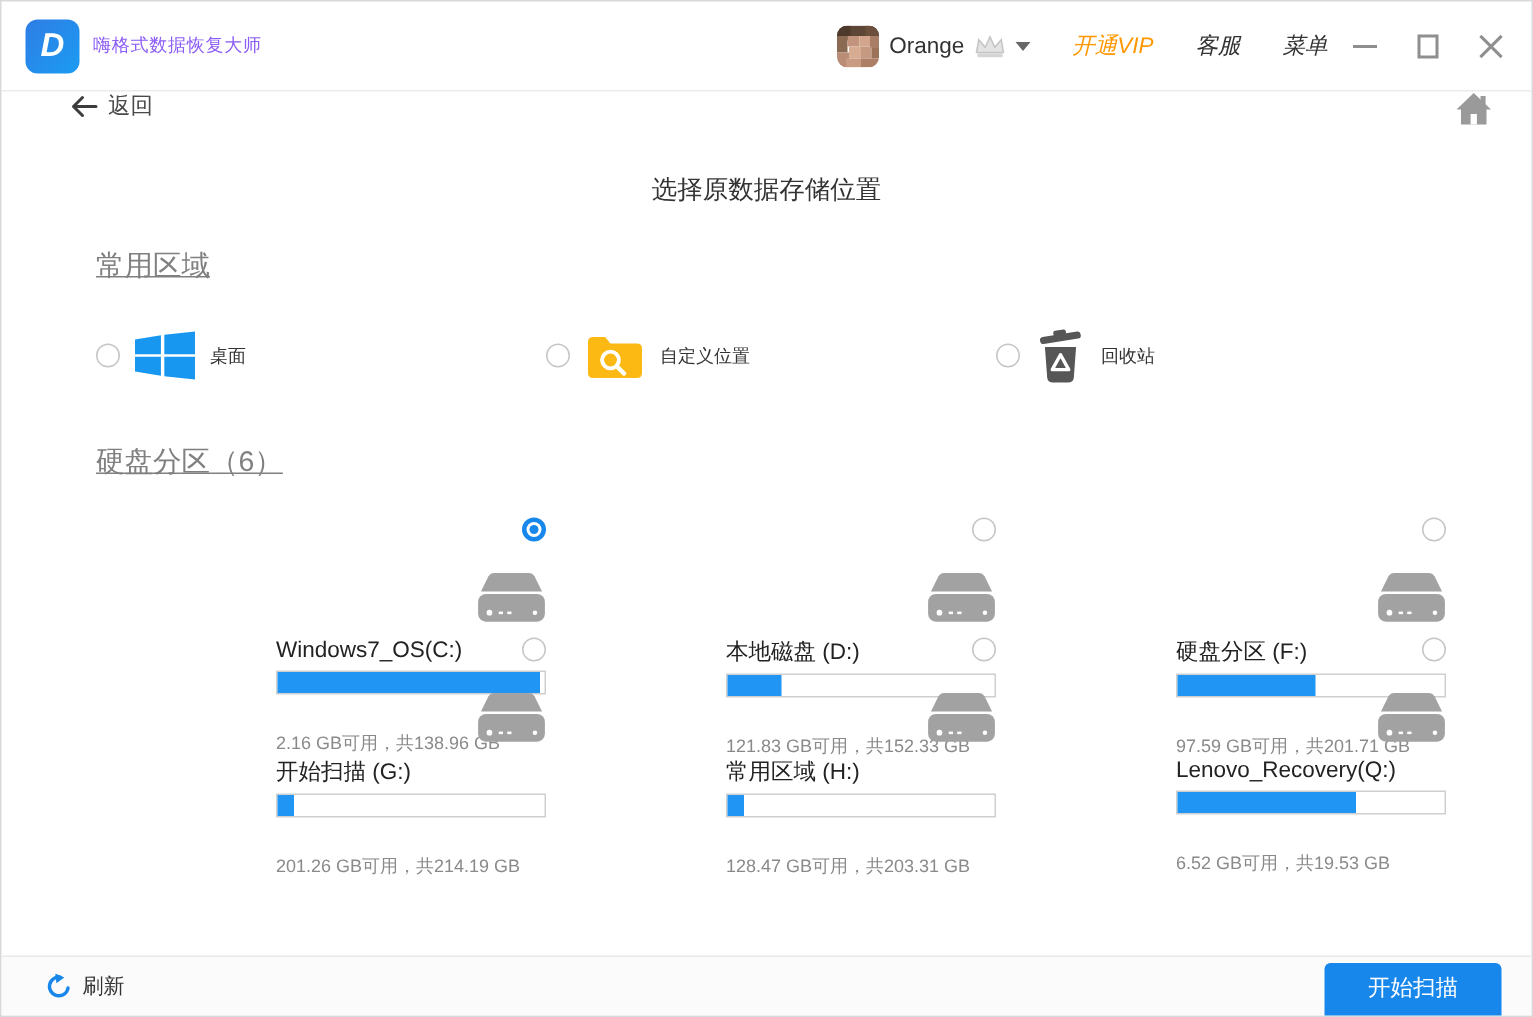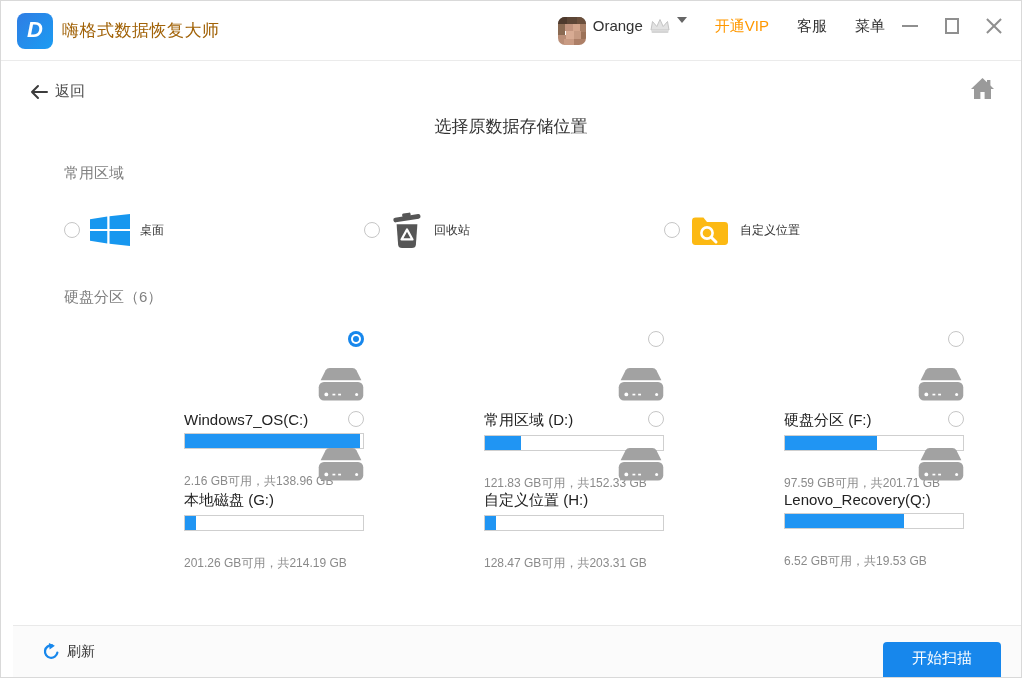--- a/index.html
+++ b/index.html
@@ -12,47 +12,47 @@
   
   .titlebar {
     height:60px; display:flex; align-items:center;
     padding:0 18px 0 16px; border-bottom:1px solid #ebebeb;
   }
   .logo { width:36px; height:36px; border-radius:8px;
     background:linear-gradient(135deg,#2f7de4,#1b9cf2);
     display:flex; align-items:center; justify-content:center; flex:0 0 auto; }
   .logo span { color:#fff; font-size:22px; font-weight:bold; font-style:italic;
     transform:translateY(-1px); }
-  .app-title { font-size:17px; color:#a16207; margin-left:9px; letter-spacing:.5px; }
-  .tb-right { margin-left:auto; display:flex; align-items:flex-start; }
+  .app-title { font-size:12px; color:#8b5cf6; margin-left:9px; letter-spacing:.5px; }
+  .tb-right { margin-left:auto; display:flex; align-items:center; }
   .avatar { width:28px; height:28px; border-radius:7px; overflow:hidden; flex:0 0 auto; }
   .username { font-size:15px; color:#333; margin:0 6px 0 7px; }
   .crown { margin-right:6px; display:flex; }
   .caret { width:0; height:0; border-left:5px solid transparent;
     border-right:5px solid transparent; border-top:6px solid #666; margin-right:28px; }
-  .tb-link { font-size:15px; color:#333; cursor:pointer; margin-right:28px; white-space:nowrap; }
+  .tb-link { font-size:15px; color:#333; cursor:pointer; margin-right:28px; white-space:nowrap;font-style:italic; }
   .tb-link.vip { color:#ff9800; }
   .winctl { display:flex; align-items:center; gap:24px; margin-left:6px; }
   .winctl .ctl { width:18px; height:18px; position:relative; cursor:pointer; }
   .ctl-min::after { content:""; position:absolute; left:1px; right:1px; top:8px;
     border-top:2px solid #8f8f8f; }
   .ctl-max::after { content:""; position:absolute; inset:1px 2px;
     border:2px solid #8f8f8f; }
   .ctl-close::before,.ctl-close::after { content:""; position:absolute; left:-1px; top:8px;
     width:20px; border-top:2px solid #8f8f8f; }
   .ctl-close::before { transform:rotate(45deg); }
   .ctl-close::after { transform:rotate(-45deg); }
   
-  .subbar { height:40px; display:flex; align-items:flex-end; padding:0 26px 0 28px; }
+  .subbar { height:40px; display:flex; align-items:flex-start; padding:0 26px 0 45px; }
   .back { display:flex; align-items:center; gap:6px; cursor:pointer; }
   .back-label { font-size:15px; color:#4a4a4a; }
   .home { margin-left:auto; cursor:pointer; display:flex; }
   
   .page-title { text-align:center; font-size:17px; color:#333; margin-top:14px; }
-  .section-label { font-size:15px; color:#808080; margin:26px 0 0 63px; }
+  .section-label { font-size:19px; color:#808080; margin:26px 0 0 63px;text-decoration:underline; }
   .areas { display:grid; grid-template-columns:300px 300px 300px; margin:28px 0 0 63px; }
   .area { display:flex; align-items:center; gap:10px; cursor:pointer; }
   .radio { width:16px; height:16px; border-radius:50%; border:1px solid #c6c6c6;
     background:#fff; flex:0 0 auto; }
   .radio.selected { border:none; background:#1787ec; position:relative; }
   .radio.selected::before { content:""; position:absolute; inset:3px; border-radius:50%;
     background:#fff; }
   .radio.selected::after { content:""; position:absolute; inset:5px; border-radius:50%;
     background:#1787ec; }
   .area-label { font-size:12px; color:#333; }
@@ -60,21 +60,21 @@
   .disks { display:grid; grid-template-columns:300px 300px 300px; grid-row-gap:10px;
     margin:24px 0 0 63px; }
   .disk { display:flex; align-items:flex-end; gap:8px; cursor:pointer; height:70px;flex-direction:column; }
   .disk-icon { flex:0 0 auto; margin-top:12px; }
   .disk-info { display:flex; flex-direction:column; }
   .disk-name { font-size:15px; color:#222; margin-bottom:5px; }
   .bar { width:180px; height:16px; border:1px solid #cfcfcf; background:#fff; }
   .bar-fill { height:100%; background:#2095f3; }
   .disk-detail { font-size:12px; color:#8a8a8a; margin-top:24px; white-space:nowrap; }
   
-  .footer { position:absolute; left:12px; right:0; bottom:0; height:52px;
+  .footer { position:absolute; left:0; right:0; bottom:0; height:40px;
     background:#fbfbfb; border-top:1px solid #e9e9e9;
     display:flex; align-items:center; padding-left:30px; }
   .refresh { display:flex; align-items:center; gap:7px; cursor:pointer; }
   .refresh-label { font-size:14px; color:#333; }
   .scan-btn { position:absolute; right:20px; bottom:-5px; width:118px; height:40px;
     background:#1787ec; color:#fff; font-size:15px; border:none; border-radius:4px;
     cursor:pointer; padding-bottom:8px; font-family:inherit; }
 </style>
 </head>
 <body>
@@ -150,40 +150,40 @@
       <polygon points="0,6.2 19,3.2 19,17 0,17" fill="#1797ef"></polygon>
       <polygon points="21.5,2.8 44,0.4 44,17 21.5,17" fill="#1797ef"></polygon>
       <polygon points="0,19 19,19 19,32.8 0,29.8" fill="#1797ef"></polygon>
       <polygon points="21.5,19 44,19 44,35.6 21.5,33.2" fill="#1797ef"></polygon>
     </svg>
     <span class="area-label">桌面</span>
   </div>
 
   <div class="area">
     <span class="radio"></span>
+    <svg width="40" height="34" viewBox="0 0 40 34">
+      <path d="M2,8 Q2,4.6 5.4,4.6 H13.4 L17,9 H34.6 Q38,9 38,12.4 V28.6 Q38,32 34.6,32 H5.4 Q2,32 2,28.6 Z" fill="#fcb913"></path>
+      <circle cx="17" cy="20" r="5.6" fill="none" stroke="#fff" stroke-width="2.6"></circle>
+      <line x1="21.5" y1="24.5" x2="26" y2="29" stroke="#fff" stroke-width="3" stroke-linecap="round"></line>
+    </svg>
+    <span class="area-label">自定义位置</span>
+  </div>
+
+  <div class="area">
+    <span class="radio"></span>
     <svg width="34" height="38" viewBox="0 0 36 40">
       <g transform="rotate(-9 18 8)">
         <rect x="13.5" y="2" width="9" height="4" rx="1.5" fill="#565656"></rect>
         <rect x="3.5" y="5" width="29" height="5" rx="2.2" fill="#565656"></rect>
       </g>
       <path d="M7,14 H29 L27.4,35.5 Q27.1,39 23.2,39 H12.8 Q8.9,39 8.6,35.5 Z" fill="#565656"></path>
       <path d="M18,19.5 L23.8,30 H12.2 Z" fill="none" stroke="#fff" stroke-width="2.4" stroke-linejoin="round"></path>
     </svg>
     <span class="area-label">回收站</span>
   </div>
-
-  <div class="area">
-    <span class="radio"></span>
-    <svg width="40" height="34" viewBox="0 0 40 34">
-      <path d="M2,8 Q2,4.6 5.4,4.6 H13.4 L17,9 H34.6 Q38,9 38,12.4 V28.6 Q38,32 34.6,32 H5.4 Q2,32 2,28.6 Z" fill="#fcb913"></path>
-      <circle cx="17" cy="20" r="5.6" fill="none" stroke="#fff" stroke-width="2.6"></circle>
-      <line x1="21.5" y1="24.5" x2="26" y2="29" stroke="#fff" stroke-width="3" stroke-linecap="round"></line>
-    </svg>
-    <span class="area-label">自定义位置</span>
-  </div>
 </div>
 
 <div class="section-label parts-label">硬盘分区（6）</div>
 
 <div class="disks">
 
   <div class="disk">
     <span class="radio selected"></span>
     <svg class="disk-icon" width="46" height="36" viewBox="0 0 48 38">
       <path d="M12,1 h24 q2.8,0 4.2,2.4 L45.5,14 H2.5 L7.8,3.4 Q9.2,1 12,1 Z" fill="#a2a2a2"></path>
@@ -206,21 +206,21 @@
     <span class="radio"></span>
     <svg class="disk-icon" width="46" height="36" viewBox="0 0 48 38">
       <path d="M12,1 h24 q2.8,0 4.2,2.4 L45.5,14 H2.5 L7.8,3.4 Q9.2,1 12,1 Z" fill="#a2a2a2"></path>
       <rect x="0.5" y="15.8" width="47" height="19.5" rx="5.5" fill="#a2a2a2"></rect>
       <circle cx="8.5" cy="29" r="2" fill="#fff"></circle>
         <rect x="15" y="28.2" width="3" height="1.8" fill="#fff"></rect>
         <rect x="21" y="28.2" width="3" height="1.8" fill="#fff"></rect>
         <circle cx="40.5" cy="29" r="1.6" fill="#fff"></circle>
     </svg>
     <div class="disk-info">
-      <span class="disk-name">常用区域 (D:)</span>
+      <span class="disk-name">本地磁盘 (D:)</span>
       <div class="bar">
           <div class="bar-fill" style="width: 20%;"></div>
         </div>
       <span class="disk-detail">121.83 GB可用，共152.33 GB</span>
     </div>
   </div>
 
   <div class="disk">
     <span class="radio"></span>
     <svg class="disk-icon" width="46" height="36" viewBox="0 0 48 38">
@@ -244,40 +244,40 @@
     <span class="radio"></span>
     <svg class="disk-icon" width="46" height="36" viewBox="0 0 48 38">
       <path d="M12,1 h24 q2.8,0 4.2,2.4 L45.5,14 H2.5 L7.8,3.4 Q9.2,1 12,1 Z" fill="#a2a2a2"></path>
       <rect x="0.5" y="15.8" width="47" height="19.5" rx="5.5" fill="#a2a2a2"></rect>
       <circle cx="8.5" cy="29" r="2" fill="#fff"></circle>
         <rect x="15" y="28.2" width="3" height="1.8" fill="#fff"></rect>
         <rect x="21" y="28.2" width="3" height="1.8" fill="#fff"></rect>
         <circle cx="40.5" cy="29" r="1.6" fill="#fff"></circle>
     </svg>
     <div class="disk-info">
-      <span class="disk-name">本地磁盘 (G:)</span>
+      <span class="disk-name">开始扫描 (G:)</span>
       <div class="bar">
           <div class="bar-fill" style="width: 6%;"></div>
         </div>
       <span class="disk-detail">201.26 GB可用，共214.19 GB</span>
     </div>
   </div>
 
   <div class="disk">
     <span class="radio"></span>
     <svg class="disk-icon" width="46" height="36" viewBox="0 0 48 38">
       <path d="M12,1 h24 q2.8,0 4.2,2.4 L45.5,14 H2.5 L7.8,3.4 Q9.2,1 12,1 Z" fill="#a2a2a2"></path>
       <rect x="0.5" y="15.8" width="47" height="19.5" rx="5.5" fill="#a2a2a2"></rect>
       <circle cx="8.5" cy="29" r="2" fill="#fff"></circle>
         <rect x="15" y="28.2" width="3" height="1.8" fill="#fff"></rect>
         <rect x="21" y="28.2" width="3" height="1.8" fill="#fff"></rect>
         <circle cx="40.5" cy="29" r="1.6" fill="#fff"></circle>
     </svg>
     <div class="disk-info">
-      <span class="disk-name">自定义位置 (H:)</span>
+      <span class="disk-name">常用区域 (H:)</span>
       <div class="bar">
           <div class="bar-fill" style="width: 6.1%;"></div>
         </div>
       <span class="disk-detail">128.47 GB可用，共203.31 GB</span>
     </div>
   </div>
 
   <div class="disk">
     <span class="radio"></span>
     <svg class="disk-icon" width="46" height="36" viewBox="0 0 48 38">

